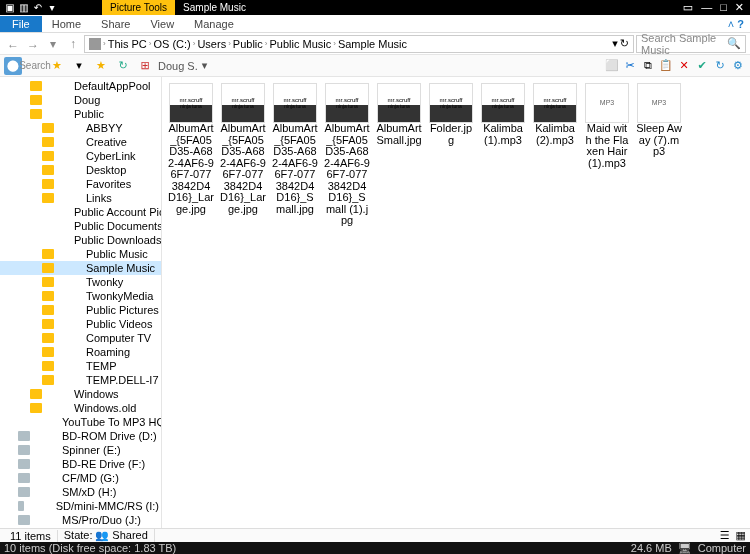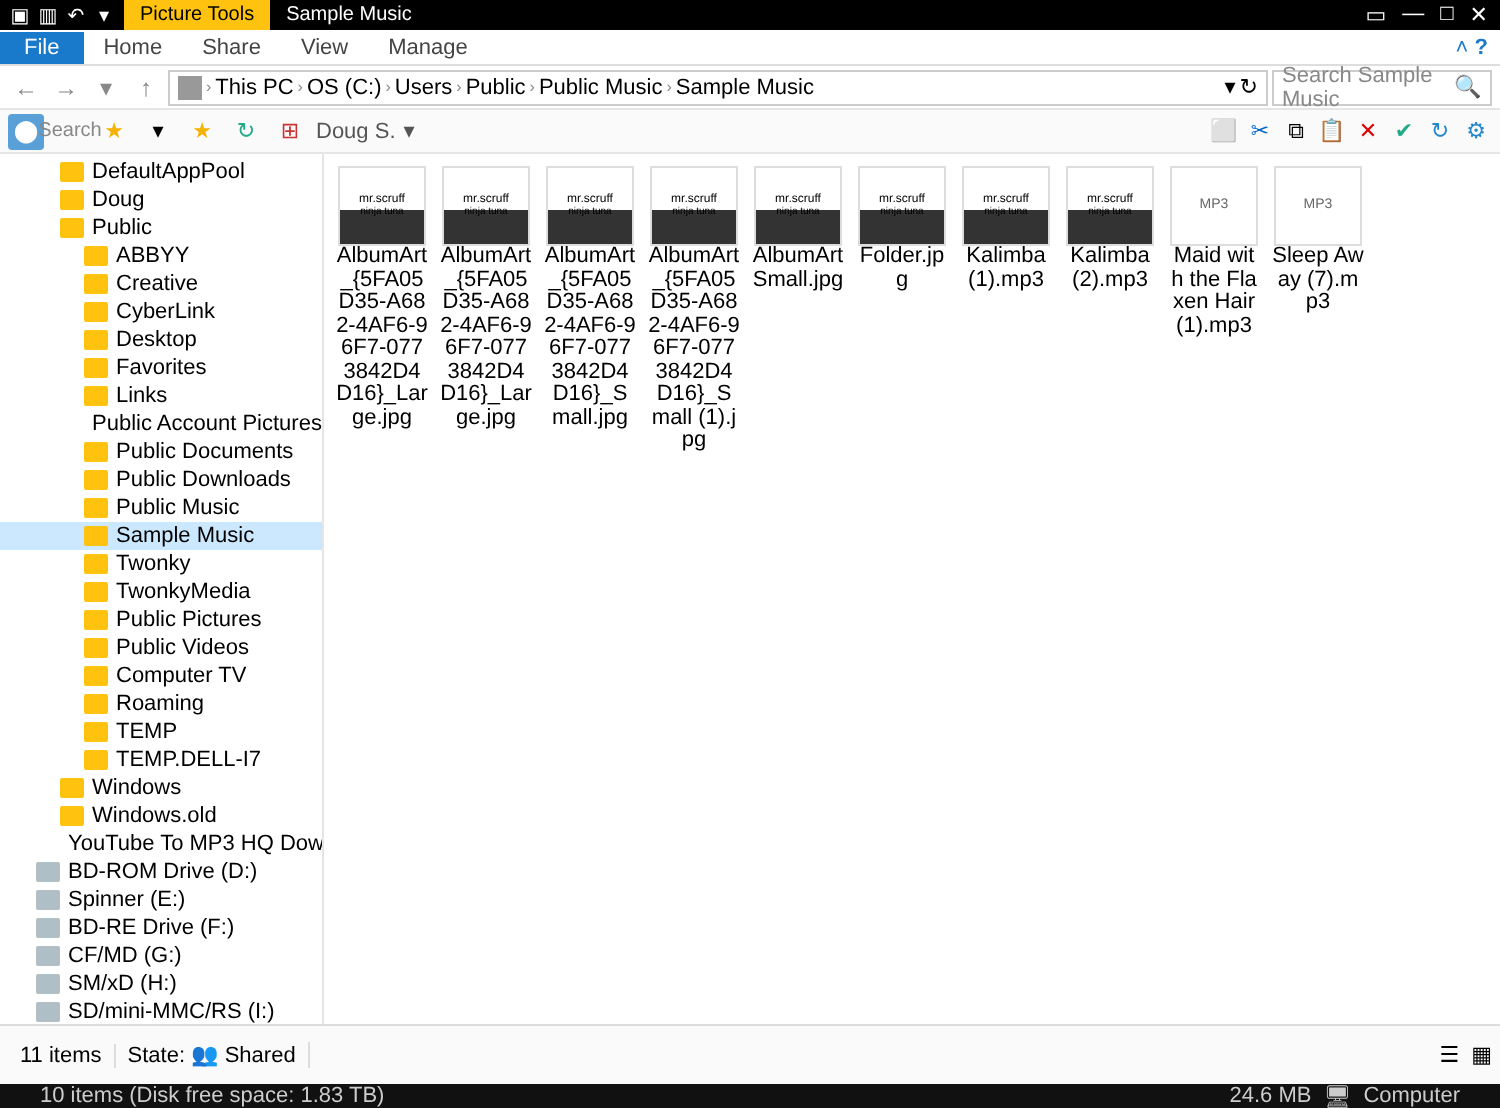--- a/index.html
+++ b/index.html
@@ -2,21 +2,21 @@
 <html><head>
 <meta charset="utf-8">
 <style>
 * { margin: 0; padding: 0; box-sizing: border-box; font-family: "Segoe UI", Tahoma, sans-serif; font-size: 11px; }
 body { width: 750px; height: 554px; background: #fff; display: flex; flex-direction: column; overflow: hidden; }
 
 .titlebar { height: 15px; background: #000; display: flex; align-items: center; color: #fff; }
 .titlebar .ql { display: flex; gap: 2px; padding: 0 4px; }
 .titlebar .ql span { width: 12px; height: 12px; display: inline-flex; align-items: center; justify-content: center; font-size: 10px; }
 .titlebar .tab { padding: 2px 8px; font-size: 10px; }
-.titlebar .tab.active { background: #ffc20e; color: #000; }
+.titlebar .tab.active { background: #ffc20e; color: #000; margin-left: 40px; }
 .titlebar .tab.inactive { background: #000; color: #fff; }
 .titlebar .syscontrols { margin-left: auto; display: flex; gap: 8px; padding-right: 6px; font-size: 10px; color: #fff; }
 
 .ribbon { height: 18px; background: #fff; border-bottom: 1px solid #ddd; display: flex; align-items: center; }
 .ribbon .filetab { background: #1979ca; color: #fff; padding: 2px 12px; font-size: 11px; }
 .ribbon .rtab { padding: 2px 10px; font-size: 11px; color: #444; }
 .ribbon .help { margin-left: auto; padding-right: 6px; color: #1979ca; font-size: 11px; }
 
 .navrow { height: 22px; display: flex; align-items: center; padding: 2px 4px; gap: 2px; border-bottom: 1px solid #e5e5e5; }
 .navrow .arrow { width: 18px; text-align: center; color: #888; font-size: 12px; }
@@ -26,41 +26,41 @@
 .searchbox { width: 110px; border: 1px solid #ccc; height: 18px; padding: 0 4px; font-size: 10px; color: #888; display: flex; align-items: center; }
 
 .toolrow { height: 22px; display: flex; align-items: center; padding: 2px 4px; gap: 4px; border-bottom: 1px solid #e5e5e5; background: #fafafa; }
 .toolrow .tbtn { width: 18px; height: 18px; display: inline-flex; align-items: center; justify-content: center; font-size: 11px; }
 .toolrow .addr { flex: 1; display: flex; align-items: center; font-size: 10px; color: #555; gap: 4px; }
 .toolrow .rightactions { display: flex; gap: 2px; }
 .toolrow .rightactions .ta { width: 16px; height: 16px; display: inline-flex; align-items: center; justify-content: center; font-size: 11px; }
 
 .main { flex: 1; display: flex; min-height: 0; }
 .tree { width: 162px; border-right: 1px solid #e5e5e5; overflow-y: auto; padding: 2px 0; }
-.tree .node { display: flex; align-items: center; padding: 1px 2px; font-size: 10px; white-space: nowrap; cursor: default; }
+.tree .node { display: flex; align-items: center; padding: 1px 2px; font-size: 10px; white-space: nowrap; cursor: default; gap: 28px; }
 .tree .node.selected { background: #cce8ff; }
 .tree .indent0 { padding-left: 18px; }
 .tree .indent1 { padding-left: 30px; }
 .tree .indent2 { padding-left: 42px; }
 .tree .folder { width: 12px; height: 10px; background: #ffc20e; margin-right: 4px; display: inline-block; border-radius: 1px; }
 .tree .drive { width: 12px; height: 10px; background: #b0bec5; margin-right: 4px; display: inline-block; border-radius: 1px; }
 
 .content { flex: 1; background: #fff; overflow: auto; padding: 4px; display: flex; flex-wrap: wrap; align-content: flex-start; gap: 2px; }
 .item { width: 50px; display: flex; flex-direction: column; align-items: center; text-align: center; font-size: 9px; line-height: 1.05; word-break: break-all; padding: 2px; }
 .item .thumb { width: 44px; height: 40px; border: 1px solid #ddd; display: flex; align-items: center; justify-content: center; font-size: 7px; background: #fff; overflow: hidden; }
 .item .thumb.art { background: linear-gradient(#fff 55%, #333 55%); color: #000; font-family: cursive; }
 .item .thumb.mp3 { background: #fff; }
 .item .thumb.mp3::after { content: "MP3"; font-size: 7px; color: #666; }
 .item .thumb.db { background: #fff; }
 
-.statusbar { height: 30px; border-top: 1px solid #ddd; display: flex; align-items: center; font-size: 10px; padding: 0 4px; background: #fafafa; }
+.statusbar { height: 14px; border-top: 1px solid #ddd; display: flex; align-items: center; font-size: 10px; padding: 0 4px; background: #fafafa; }
 .statusbar .seg { padding: 0 6px; border-right: 1px solid #ddd; }
 .statusbar .right { margin-left: auto; display: flex; gap: 6px; align-items: center; }
 
-.footer { height: 12px; background: #111; color: #ccc; font-size: 9px; display: flex; align-items: center; padding: 0 20px; }
+.footer { height: 12px; background: #111; color: #ccc; font-size: 9px; display: flex; align-items: center; padding: 0 4px; }
 .footer .r { margin-left: auto; display: flex; gap: 6px; }
 </style>
 </head>
 <body>
 
 <div class="titlebar">
   <div class="ql">
     <span>▣</span>
     <span>▥</span>
     <span>↶</span>

